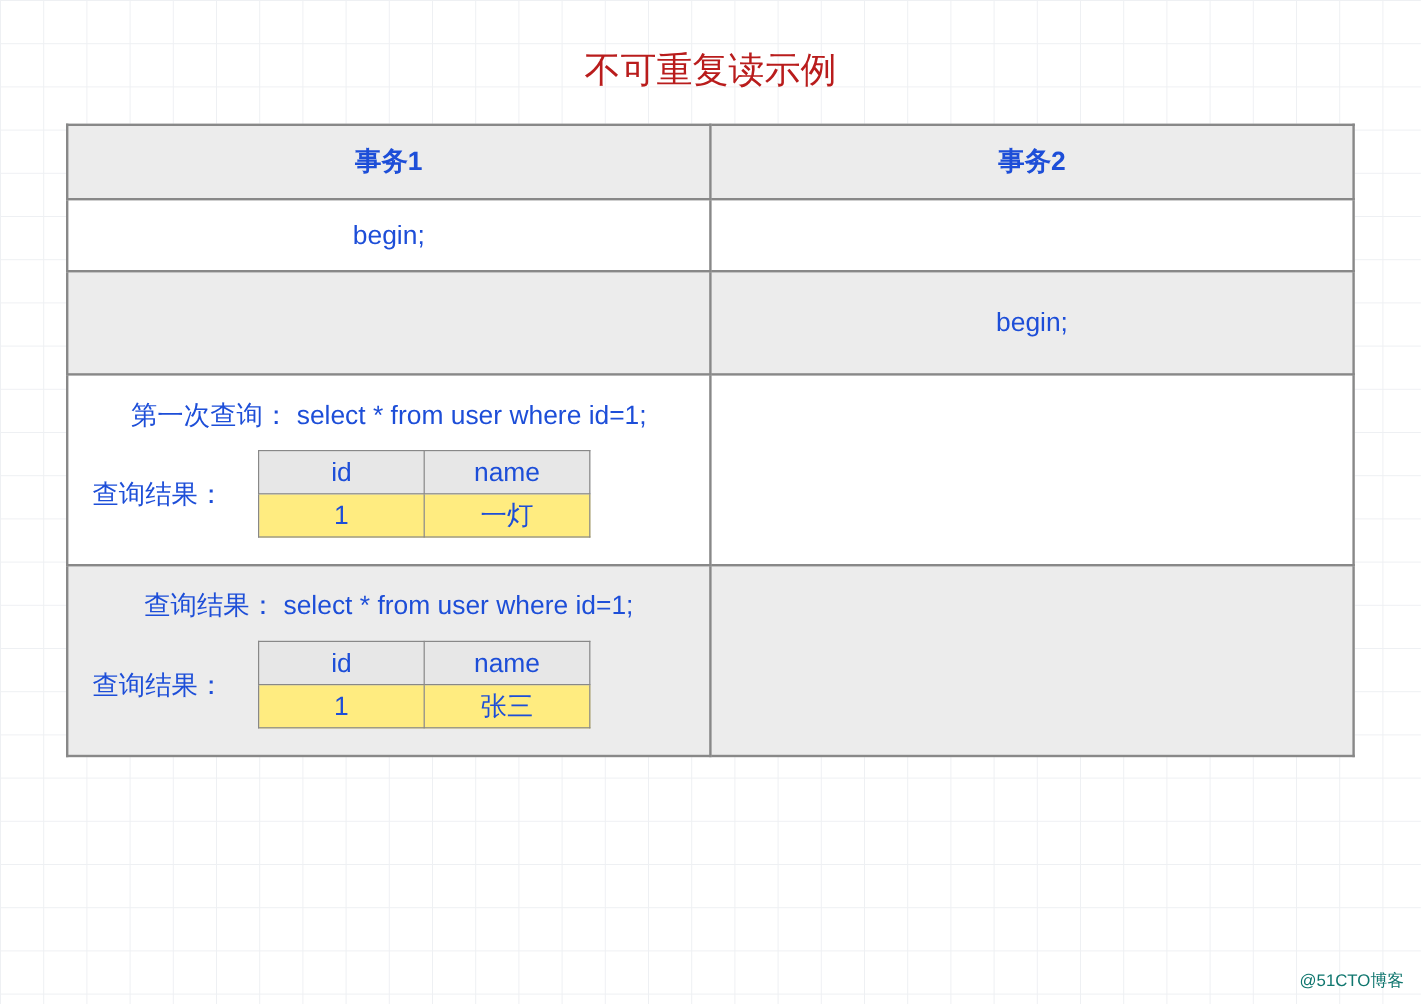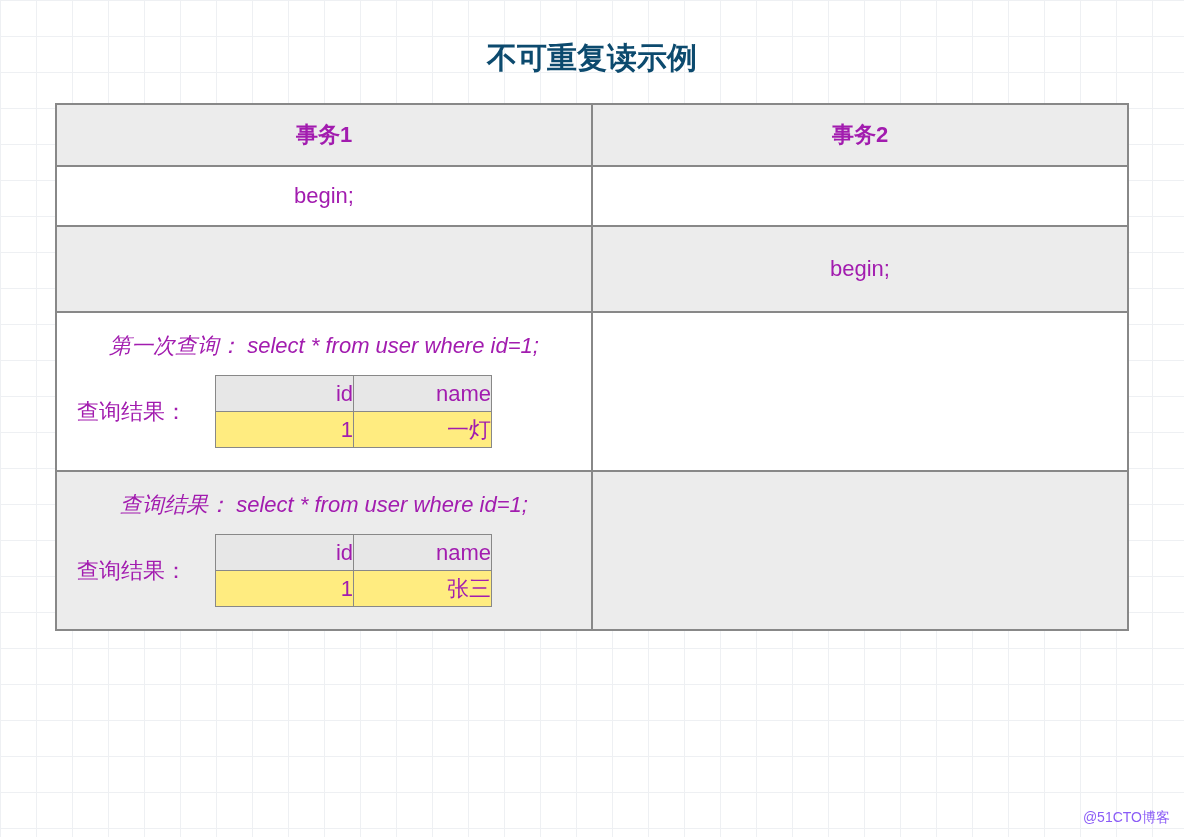--- a/index.html
+++ b/index.html
@@ -11,30 +11,30 @@
       linear-gradient(90deg, #eef0f3 1px, transparent 1px);
     background-size: 36px 36px;
     width: 1184px;
     height: 837px;
     position: relative;
     padding: 38px 55px 0;
   }
   .title {
     text-align: center;
     font-size: 30px;
-    font-weight: 700;
-    color: #0c4a6e;
+    font-weight: 400;
+    color: #b91c1c;
     margin-bottom: 24px;
   }
   table.main {
     width: 100%;
     border-collapse: collapse;
     background: #fff;
     font-size: 22px;
-    color: #a21caf;
+    color: #1d4ed8;
   }
   table.main th, table.main td {
     border: 2px solid #888;
     text-align: center;
     vertical-align: middle;
   }
   table.main th {
     background: #ececec;
     font-weight: 700;
     height: 62px;
@@ -54,45 +54,45 @@
   }
   td.blank-gray { background: #ececec; }
   td.blank-white { background: #fff; }
   td.big {
     background: #ececec;
     text-align: left;
     padding: 18px 14px 22px;
     font-size: 22px;
   }
   td.big.white { background: #fff; }
-  .query-line { margin-bottom: 14px; font-style: italic; }
+  .query-line { margin-bottom: 14px; }
   .result-wrap {
     display: flex;
     align-items: center;
   }
   .result-label { margin-right: 28px; white-space: nowrap; margin-left: 6px; }
   table.inner {
     border-collapse: collapse;
     font-size: 22px;
   }
   table.inner th, table.inner td {
     border: 1.5px solid #888;
     width: 138px;
     height: 36px;
-    text-align: right;
+    text-align: center;
     font-weight: 400;
   }
   table.inner th { background: #e7e7e7; }
   table.inner td { background: #ffec80; }
   .watermark {
     position: absolute;
     right: 14px;
     bottom: 10px;
     font-size: 14px;
-    color: #8b5cf6;
+    color: #0f766e;
   }
 </style>
 </head>
 <body>
 
 <div class="title">不可重复读示例</div>
 
 <table class="main">
   <tbody>
       <tr>

